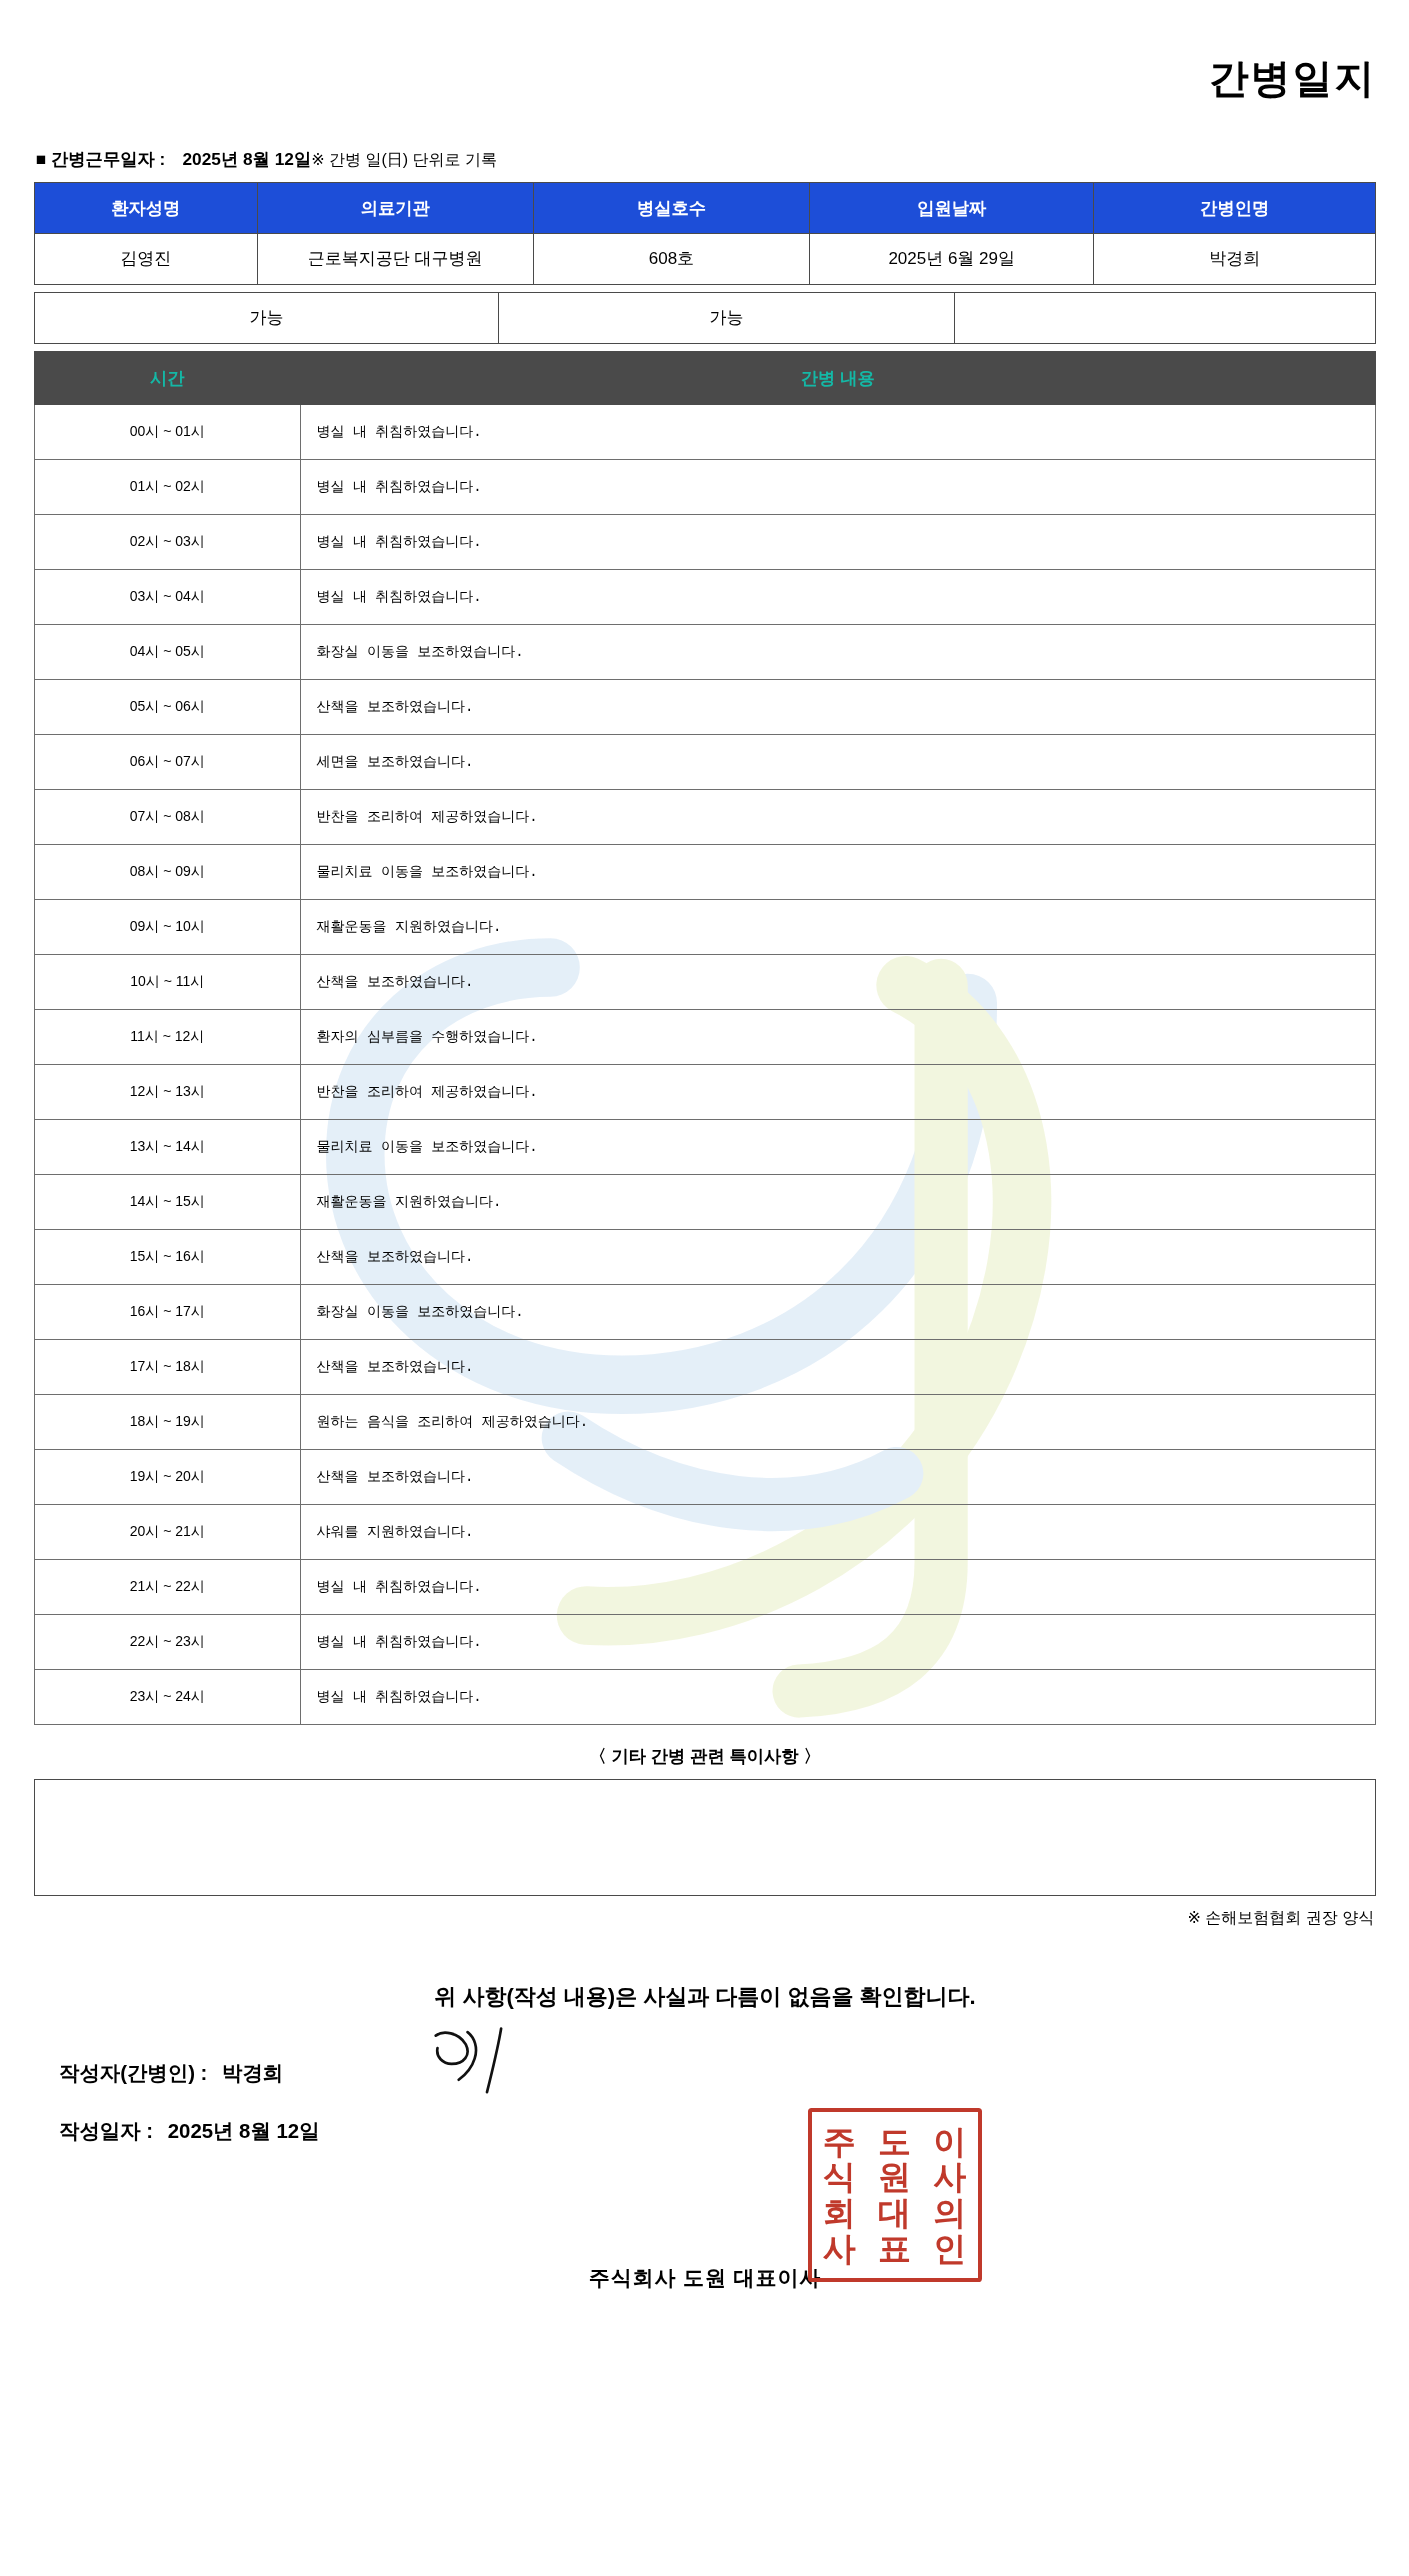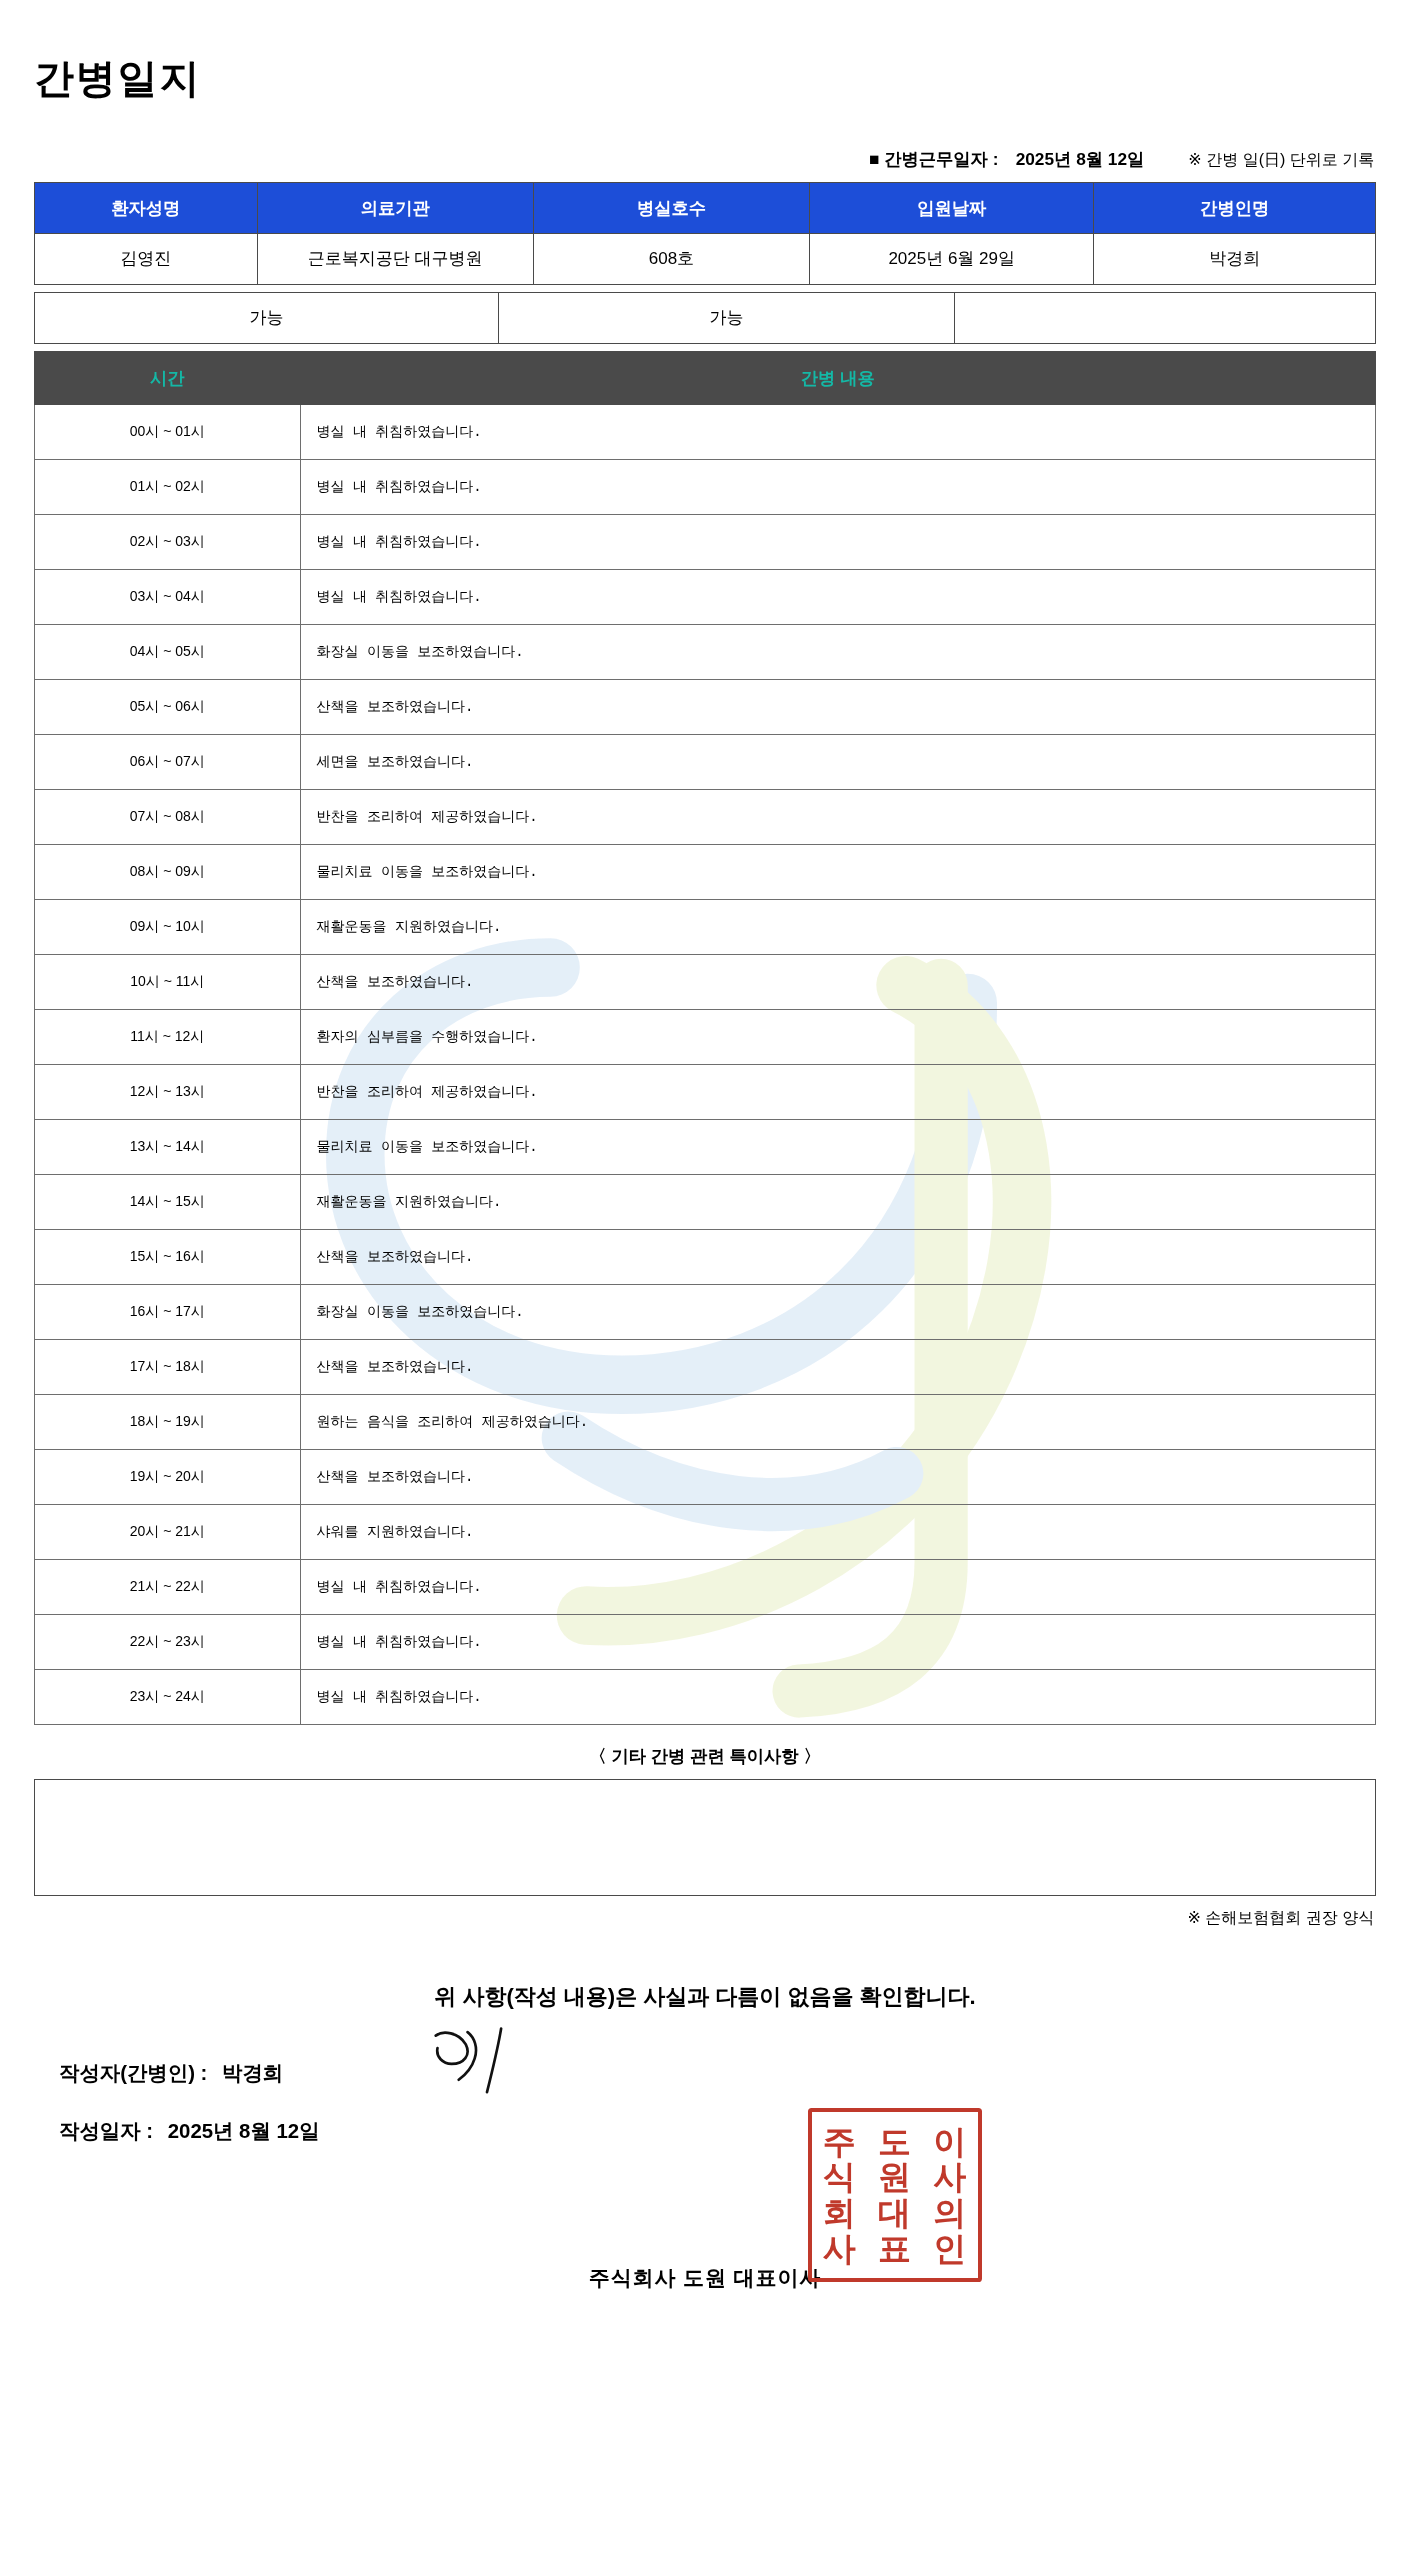--- a/index.html
+++ b/index.html
@@ -34,36 +34,35 @@
     pointer-events: none;
     z-index: 0;
   }
 
   .content {
     position: relative;
     z-index: 2;
   }
 
   .doc-title {
-    text-align: left;
+    text-align: right;
     font-size: 40px;
     font-weight: bold;
     letter-spacing: 1.8px;
     padding-top: 51px;
     padding-bottom: 9px;
     font-family: Liberation Mono, monospace;
   }
 
   .meta-row {
     display: flex;
-    justify-content: flex-end;
+    justify-content: flex-start;
     align-items: flex-end;
     font-size: 17px;
     padding: 32px 1.8px 10.7px 1.8px;
-    gap: 44px;
   }
   .meta-left {
     font-size: 17.3px;
     font-weight: bold;
   }
   .meta-left .date {
     font-weight: bold;
     margin-left: 12.4px;
   }
   .meta-right {

